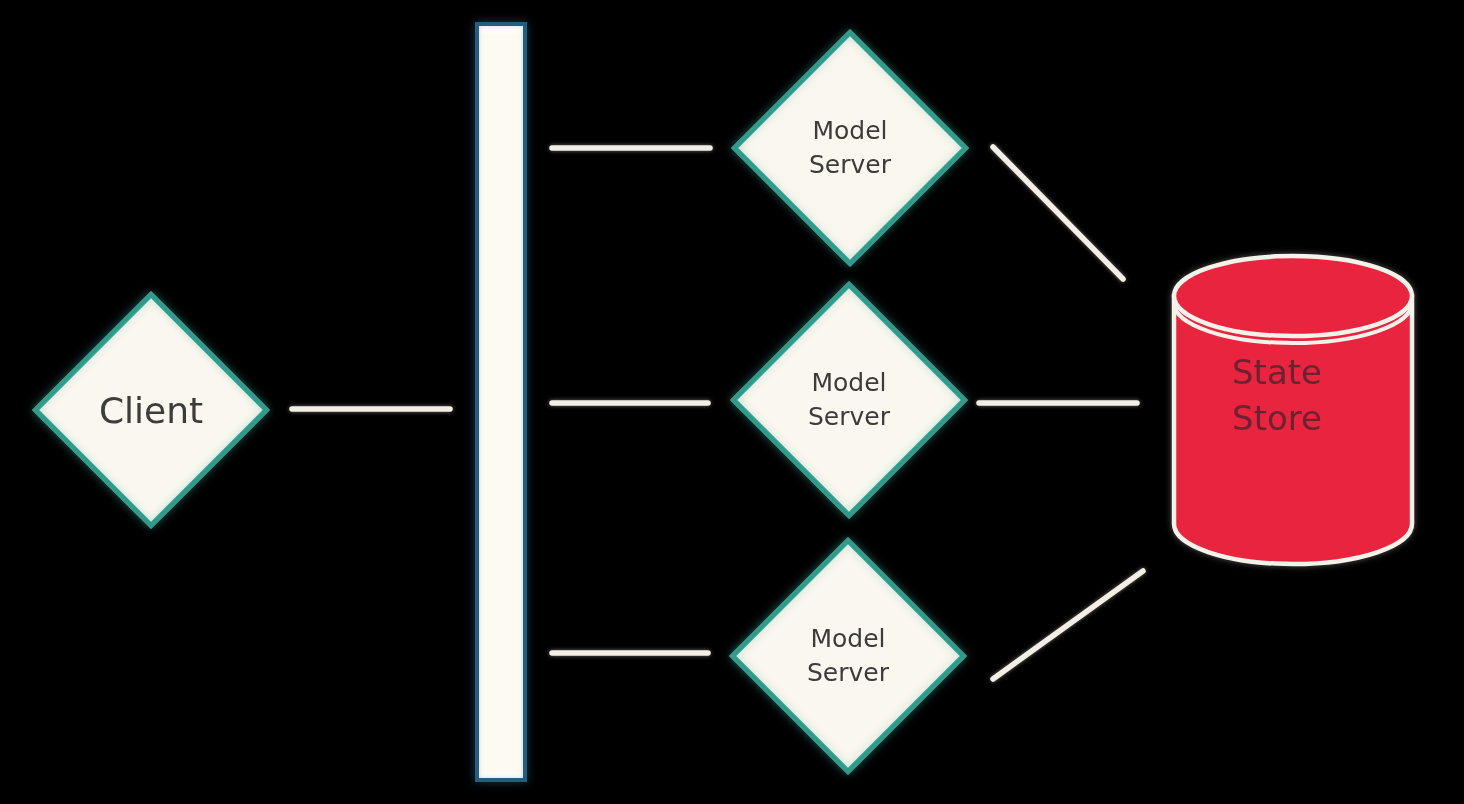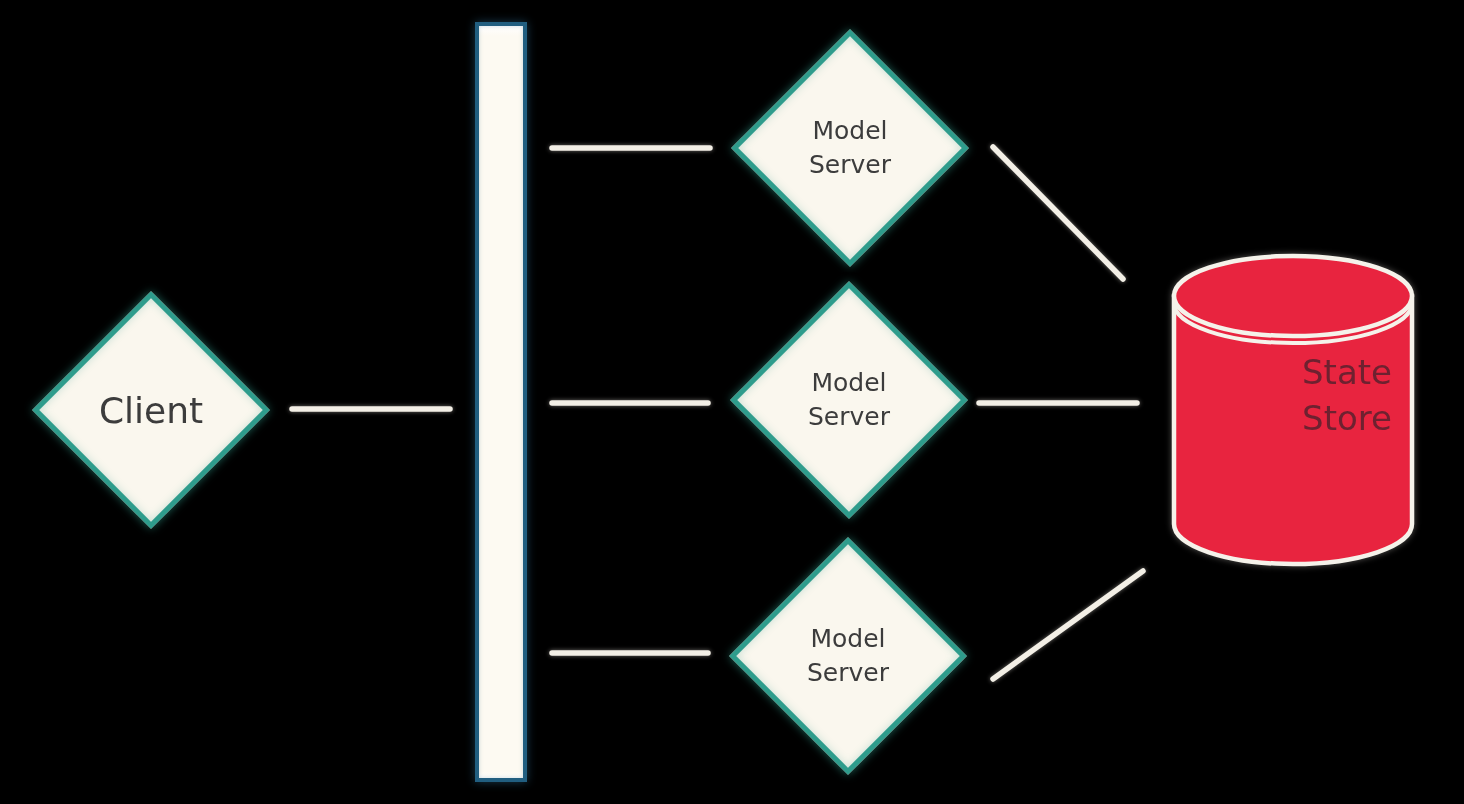--- a/index.html
+++ b/index.html
@@ -62,25 +62,26 @@
     border: 4px solid #215e80;
     box-shadow: 0 0 9px rgba(43,104,140,0.55), inset 0 0 4px rgba(43,104,140,0.25);
   }
   
   .store-label {
     position: absolute;
     left: 1172px; top: 334px;
     width: 240px; height: 124px;
     display: flex;
     align-items: center;
-    justify-content: flex-end;
+    justify-content: flex-start;
     text-align: center;
     font-size: 34px;
     line-height: 1.35;
     color: #6e2130;
+    padding-left: 40px;
   }
   .store-label .wrap { width: 130px; }
 </style>
 </head>
 <body>
 
 <div class="canvas">
 
   <svg class="lines-layer" viewBox="0 0 1464 804" xmlns="http://www.w3.org/2000/svg">
     <g stroke="#f3efe6" stroke-width="5.5" stroke-linecap="round" style="filter: drop-shadow(0 0 2px rgba(243,239,230,0.45));">

